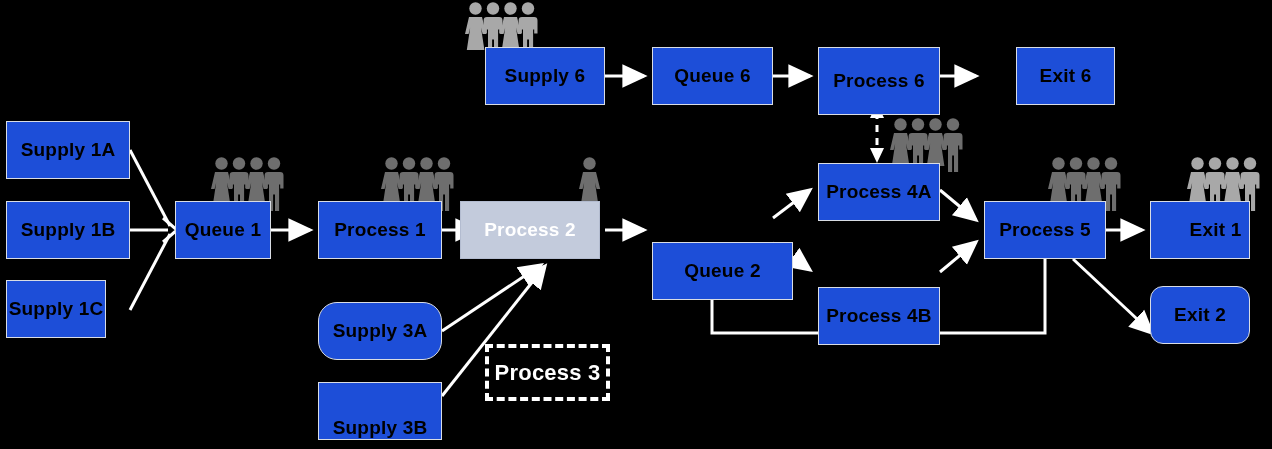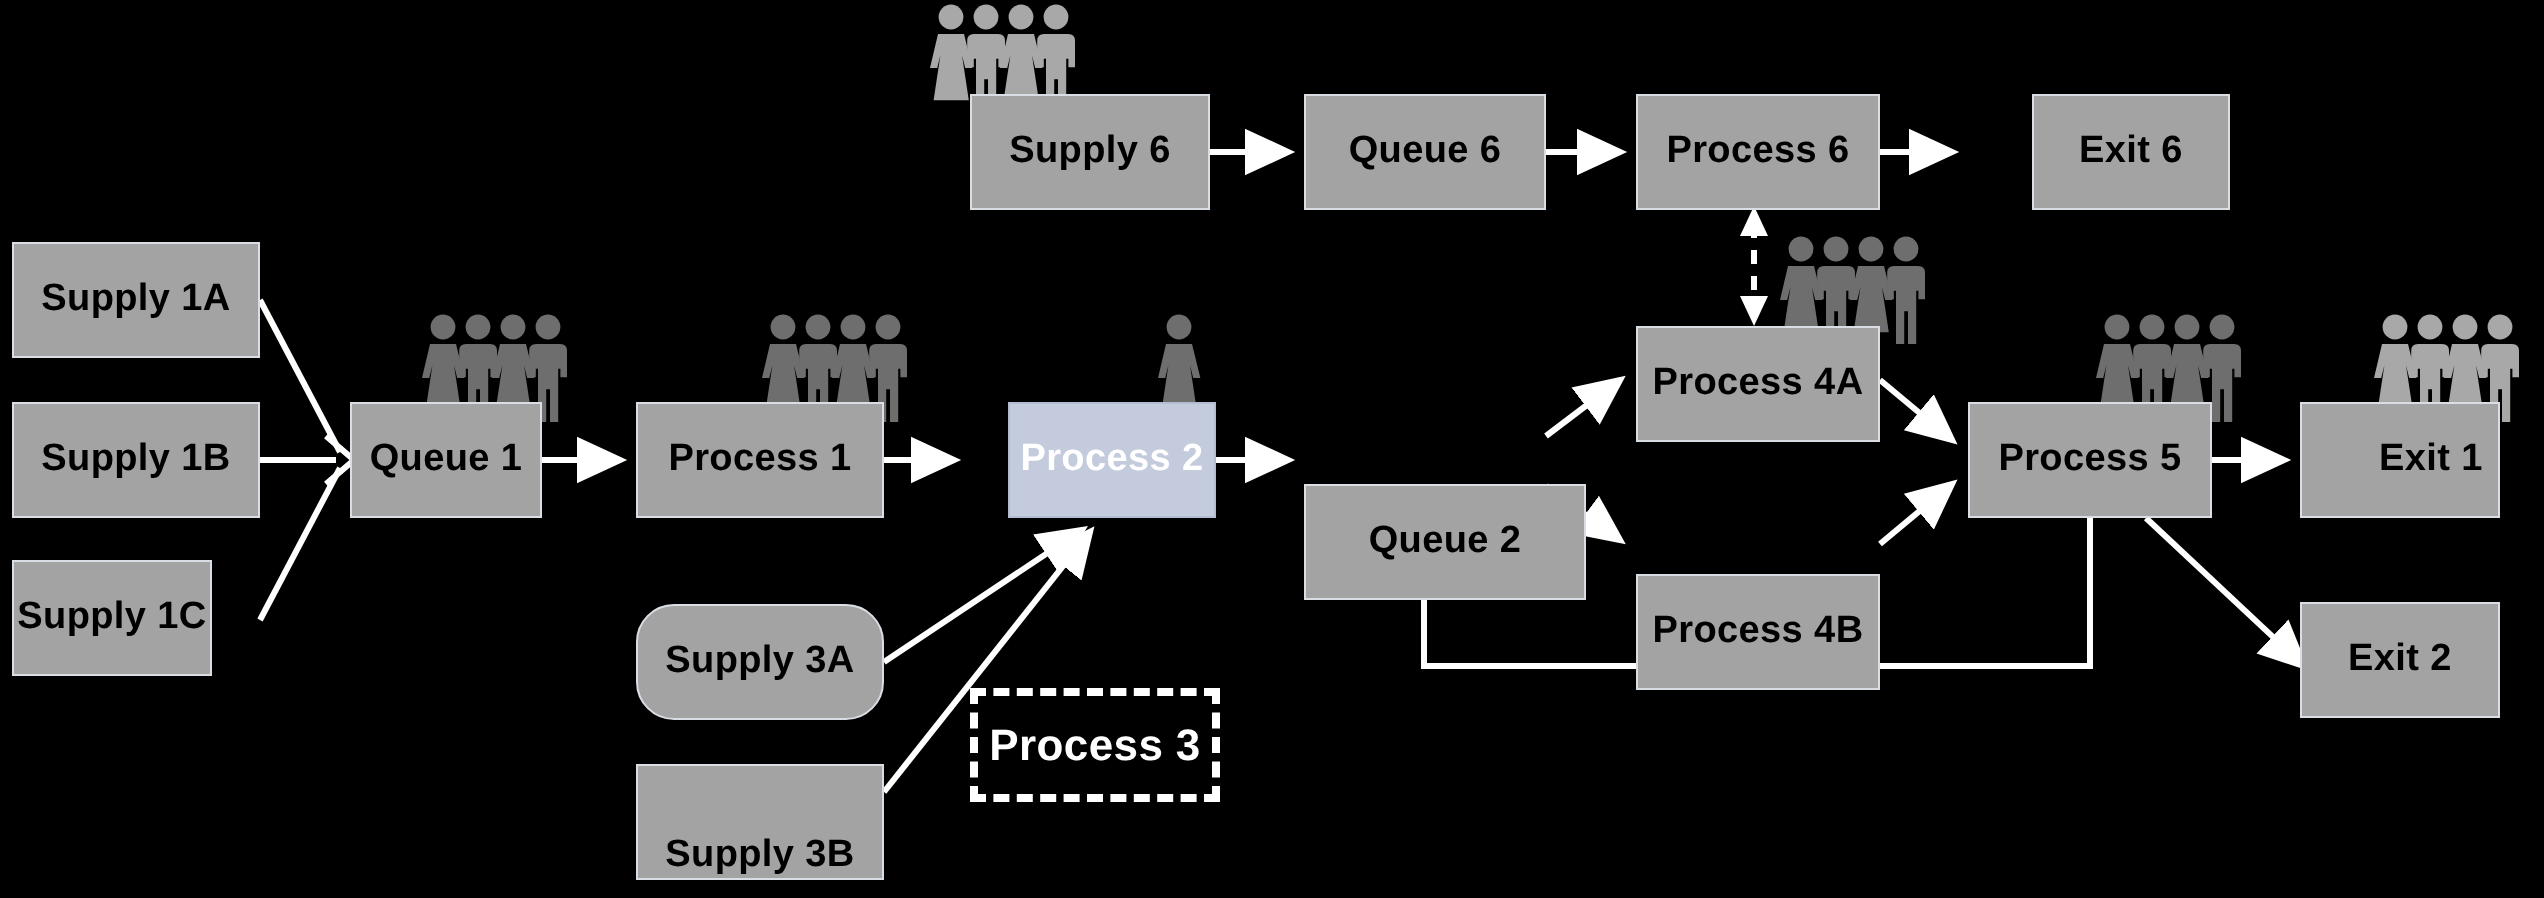--- a/index.html
+++ b/index.html
@@ -30,21 +30,21 @@
     position: absolute;
     left: 0;
     top: 0;
     width: 1272px;
     height: 449px;
     pointer-events: none;
   }
   .node {
     position: absolute;
     box-sizing: border-box;
-    background: #a3a3a3;
+    background: #1d4ed8;
     border: 1px solid #d9dde4;
     display: flex;
     align-items: center;
     justify-content: center;
     color: #000000;
     font-size: 19px;
     font-weight: bold;
     letter-spacing: 0.2px;
     white-space: nowrap;
     z-index: 3;
@@ -124,60 +124,60 @@
   </div>
   <div class="node" style="left:6px;top:280px;width:100px;height:58px;">
     <span>Supply 1C</span>
   </div>
   <div class="node" style="left:175px;top:201px;width:96px;height:58px;">
     <span>Queue 1</span>
   </div>
   <div class="node" style="left:318px;top:201px;width:124px;height:58px;">
     <span>Process 1</span>
   </div>
-  <div class="node highlight" style="left:504px;top:201px;width:104px;height:58px;">
+  <div class="node highlight" style="left:460px;top:201px;width:140px;height:58px;">
     <span>Process 2</span>
   </div>
   <div class="node" style="left:652px;top:201px;width:141px;height:58px;margin-top:41px;">
     <span>Queue 2</span>
   </div>
   <div class="node" style="left:318px;top:302px;width:124px;height:58px;border-radius:19px;">
     <span>Supply 3A</span>
   </div>
   <div class="node" style="left:318px;top:382px;width:124px;height:58px;align-items:flex-end;">
     <span>Supply 3B</span>
   </div>
   <div class="node ghost" style="left:485px;top:344px;width:125px;height:57px;">
     <span>Process 3</span>
   </div>
   <div class="node" style="left:485px;top:47px;width:120px;height:58px;">
     <span>Supply 6</span>
   </div>
   <div class="node" style="left:652px;top:47px;width:121px;height:58px;">
     <span>Queue 6</span>
   </div>
-  <div class="node" style="left:818px;top:47px;width:122px;height:58px;">
+  <div class="node" style="left:818px;top:47px;width:122px;height:68px;">
     <span>Process 6</span>
   </div>
   <div class="node" style="left:984px;top:47px;width:99px;height:58px;margin-left:32px;">
     <span>Exit 6</span>
   </div>
   <div class="node" style="left:818px;top:163px;width:122px;height:58px;">
     <span>Process 4A</span>
   </div>
   <div class="node" style="left:818px;top:250px;width:122px;height:58px;margin-top:37px;">
     <span>Process 4B</span>
   </div>
   <div class="node" style="left:984px;top:201px;width:122px;height:58px;">
     <span>Process 5</span>
   </div>
   <div class="node" style="left:1150px;top:201px;width:100px;height:58px;padding-left:31px;">
     <span>Exit 1</span>
   </div>
-  <div class="node" style="left:1150px;top:301px;width:100px;height:58px;">
+  <div class="node" style="left:1150px;top:286px;width:100px;height:58px;border-radius:13px;">
     <span>Exit 2</span>
   </div>
 
   <svg id="people-layer" viewBox="0 0 1272 449" width="1272" height="449">
       <g>
         <g fill="#6e6e6e">
           <circle cx="221.5" cy="163.5" r="6.2"></circle>
           <path d="M215,172 h13 l4.2,17 h-3.6 l-1.6,-6.4 l3.4,22.5 h-17.6 l3.4,-22.5 l-1.6,6.4 h-3.6 z"></path>
         </g>
         <g fill="#6e6e6e">

